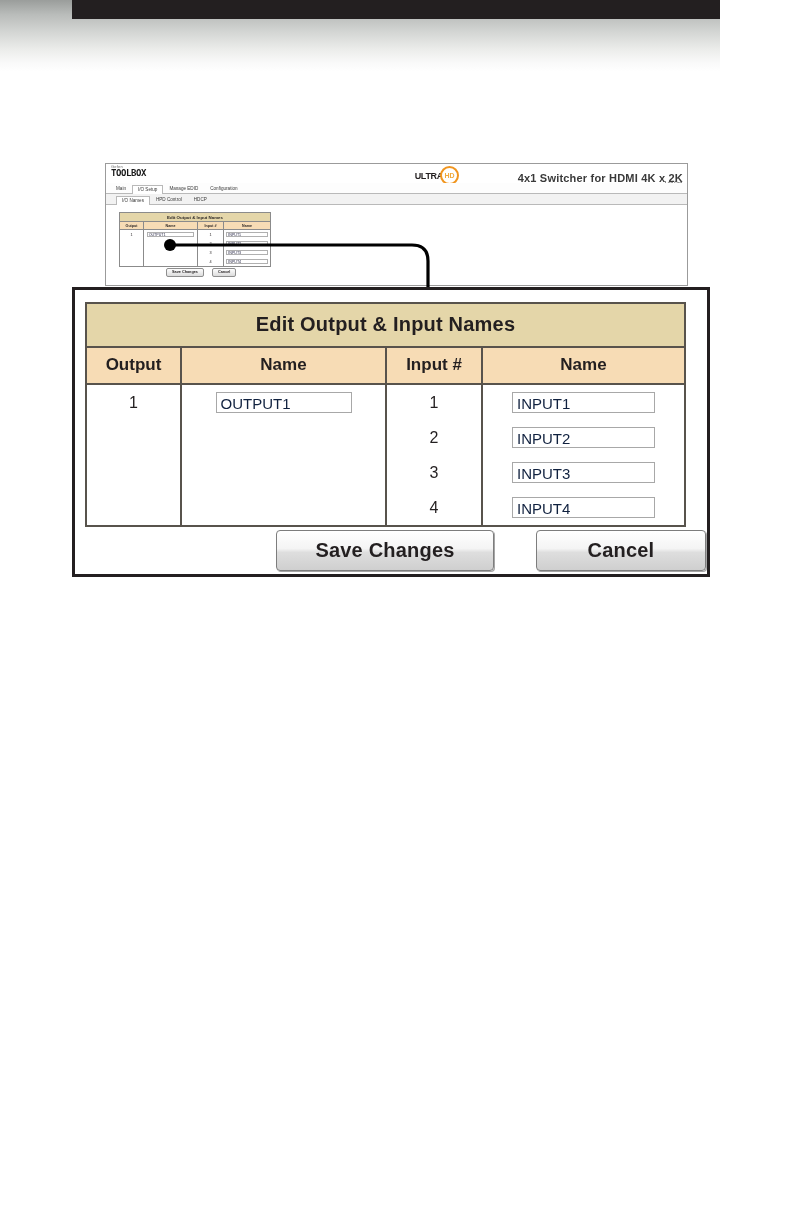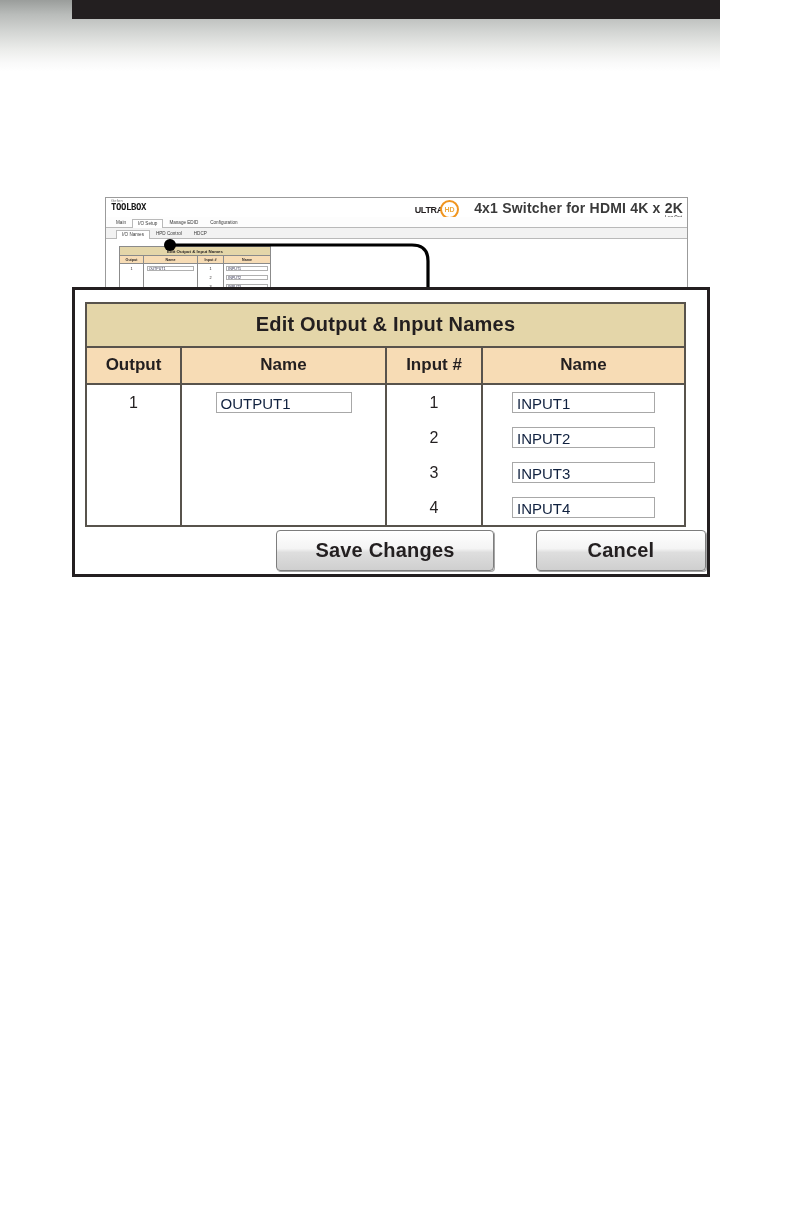--- a/index.html
+++ b/index.html
@@ -37,21 +37,20 @@
   #mini-window {
     position: absolute;
     left: 105px;
     top: 163px;
     width: 583px;
     height: 123px;
     background: #ffffff;
     border: 1px solid #9b9b9b;
     box-sizing: border-box;
     overflow: hidden;
-    margin-top: 34px;
   }
   #mini-header {
     position: relative;
     height: 19px;
   }
   #mini-brand {
     position: absolute;
     left: 5px;
     top: 1px;
     line-height: 1;
@@ -94,22 +93,22 @@
     font-weight: bold;
     display: flex;
     align-items: center;
     justify-content: center;
     background: #ffffff;
     color: #f0a93c;
   }
   #mini-product-title {
     position: absolute;
     right: 4px;
-    top: 2px;
-    font-size: 14px;
+    top: 8px;
+    font-size: 11px;
     font-weight: bold;
     color: #3a3a3a;
     letter-spacing: 0.2px;
     white-space: nowrap;
   }
   #mini-logout {
     position: absolute;
     right: 5px;
     top: 17px;
     font-size: 4.5px;

